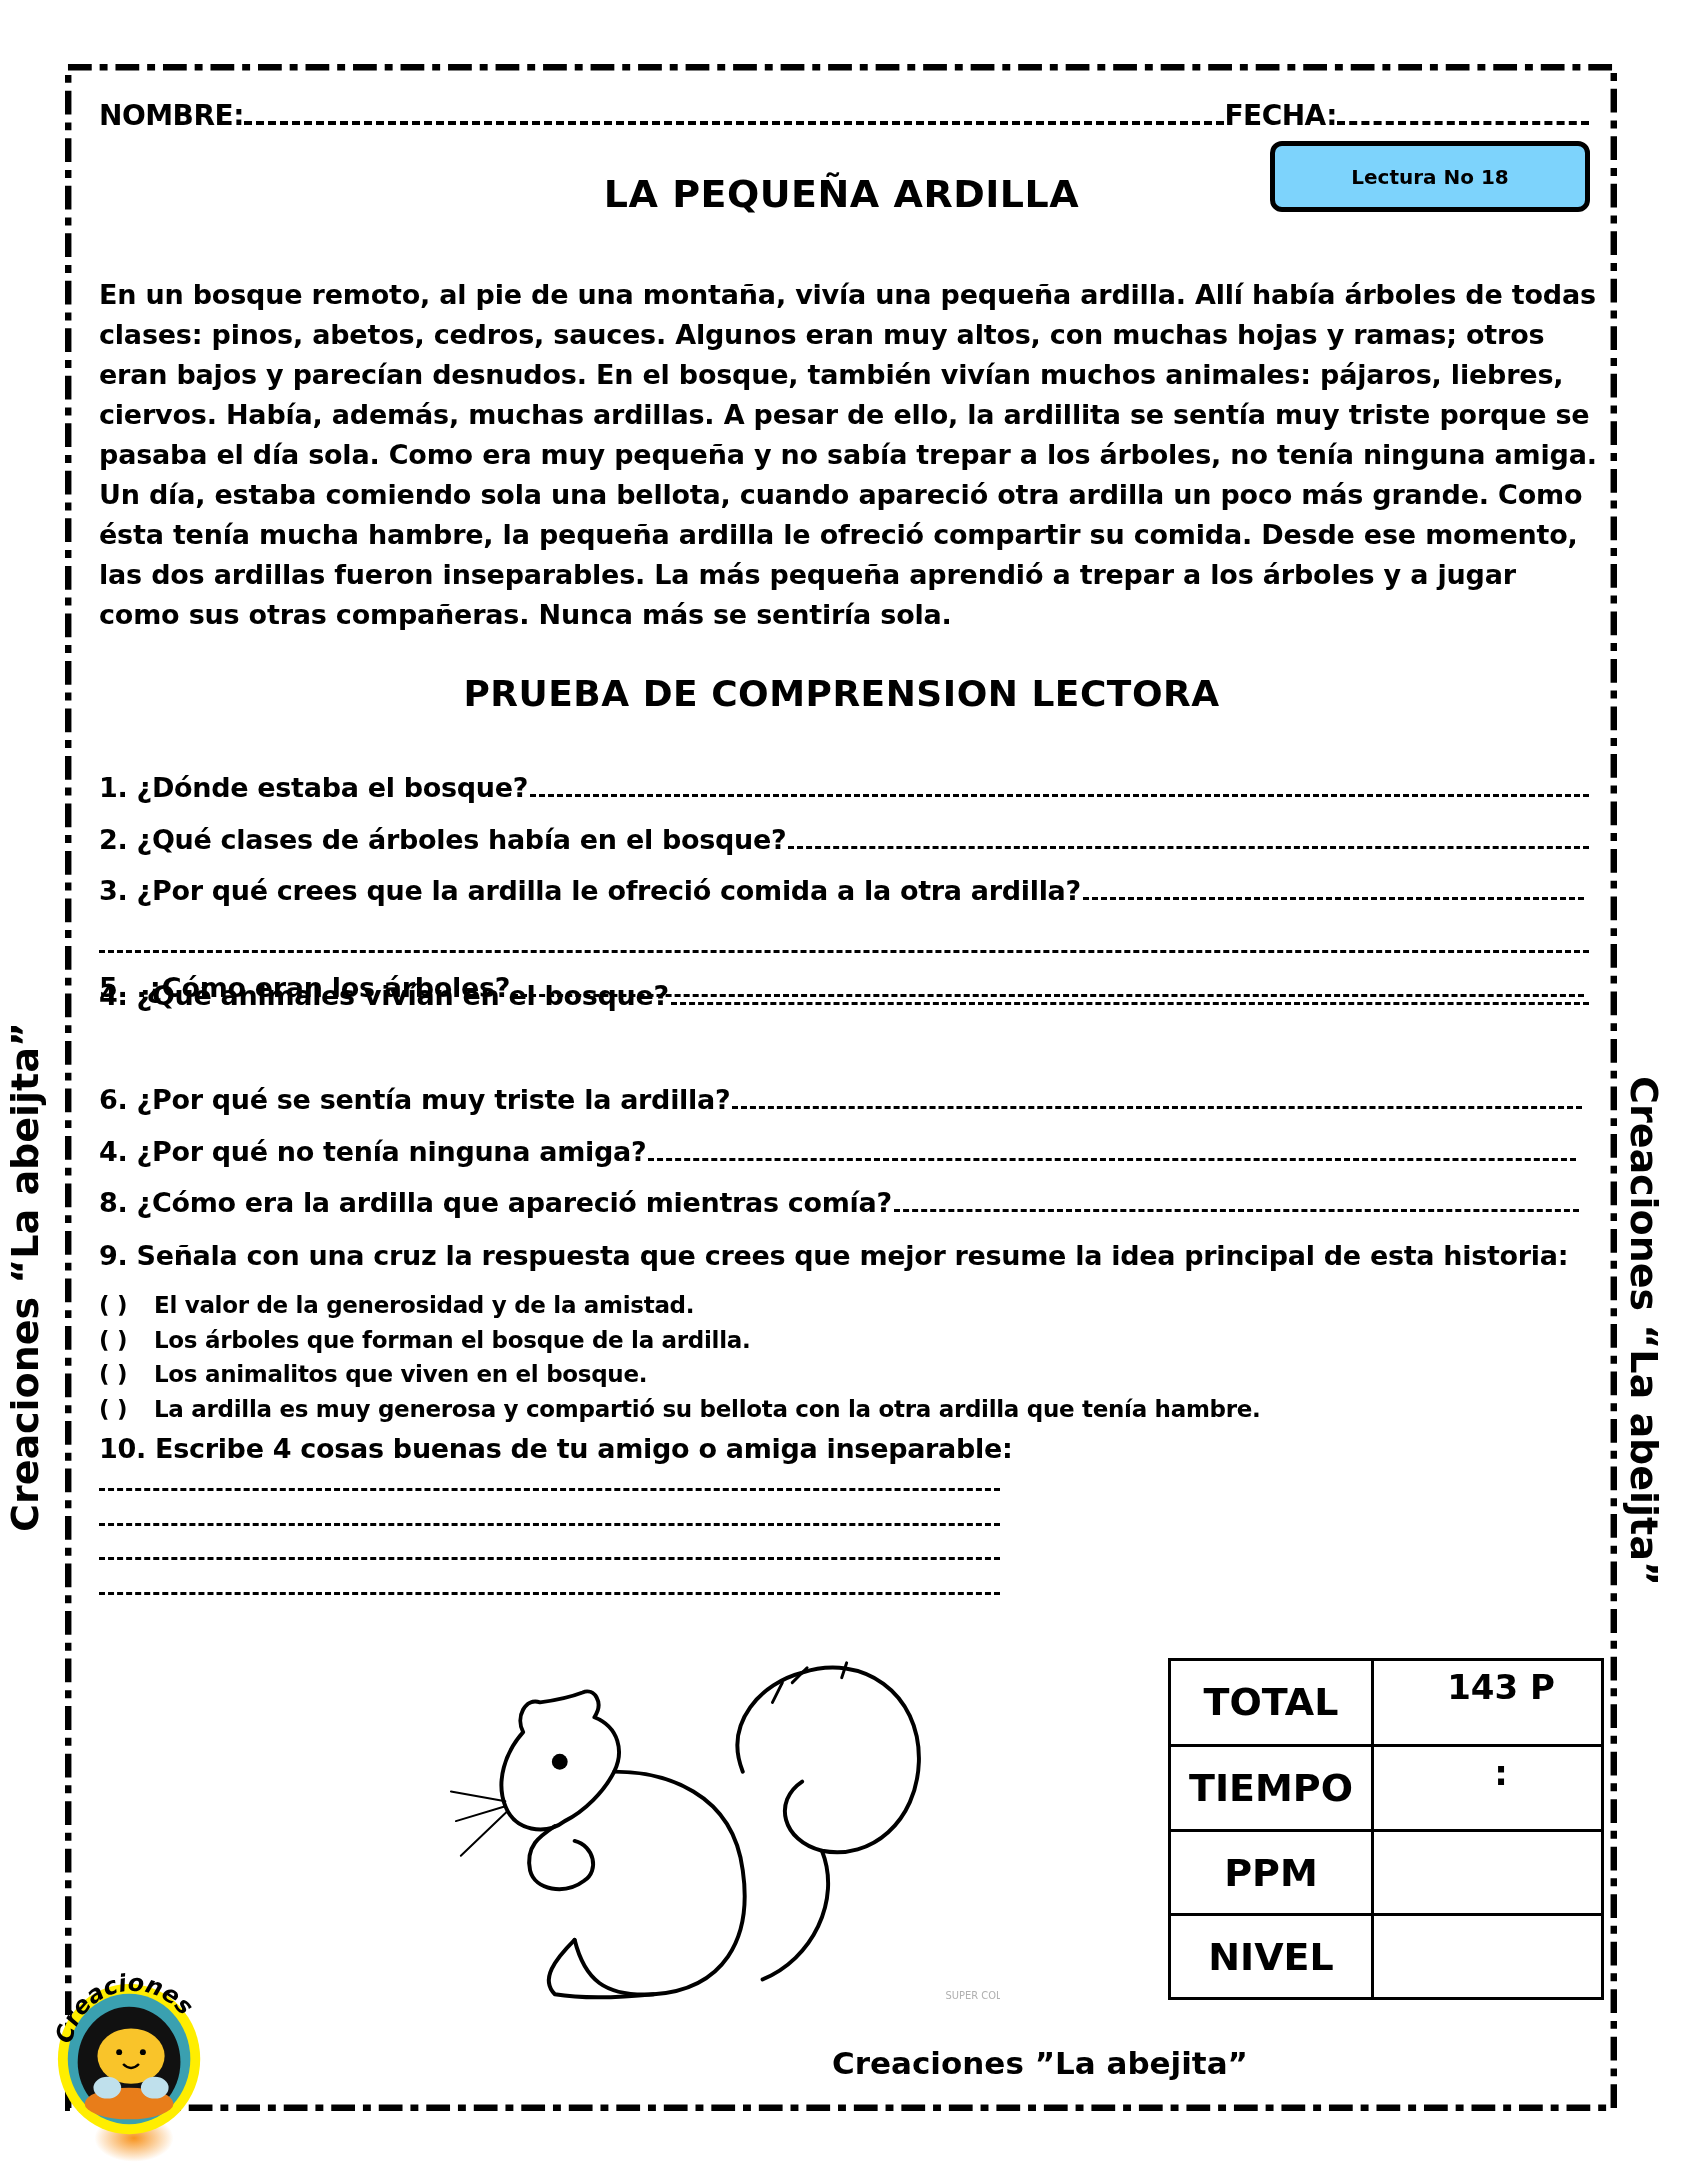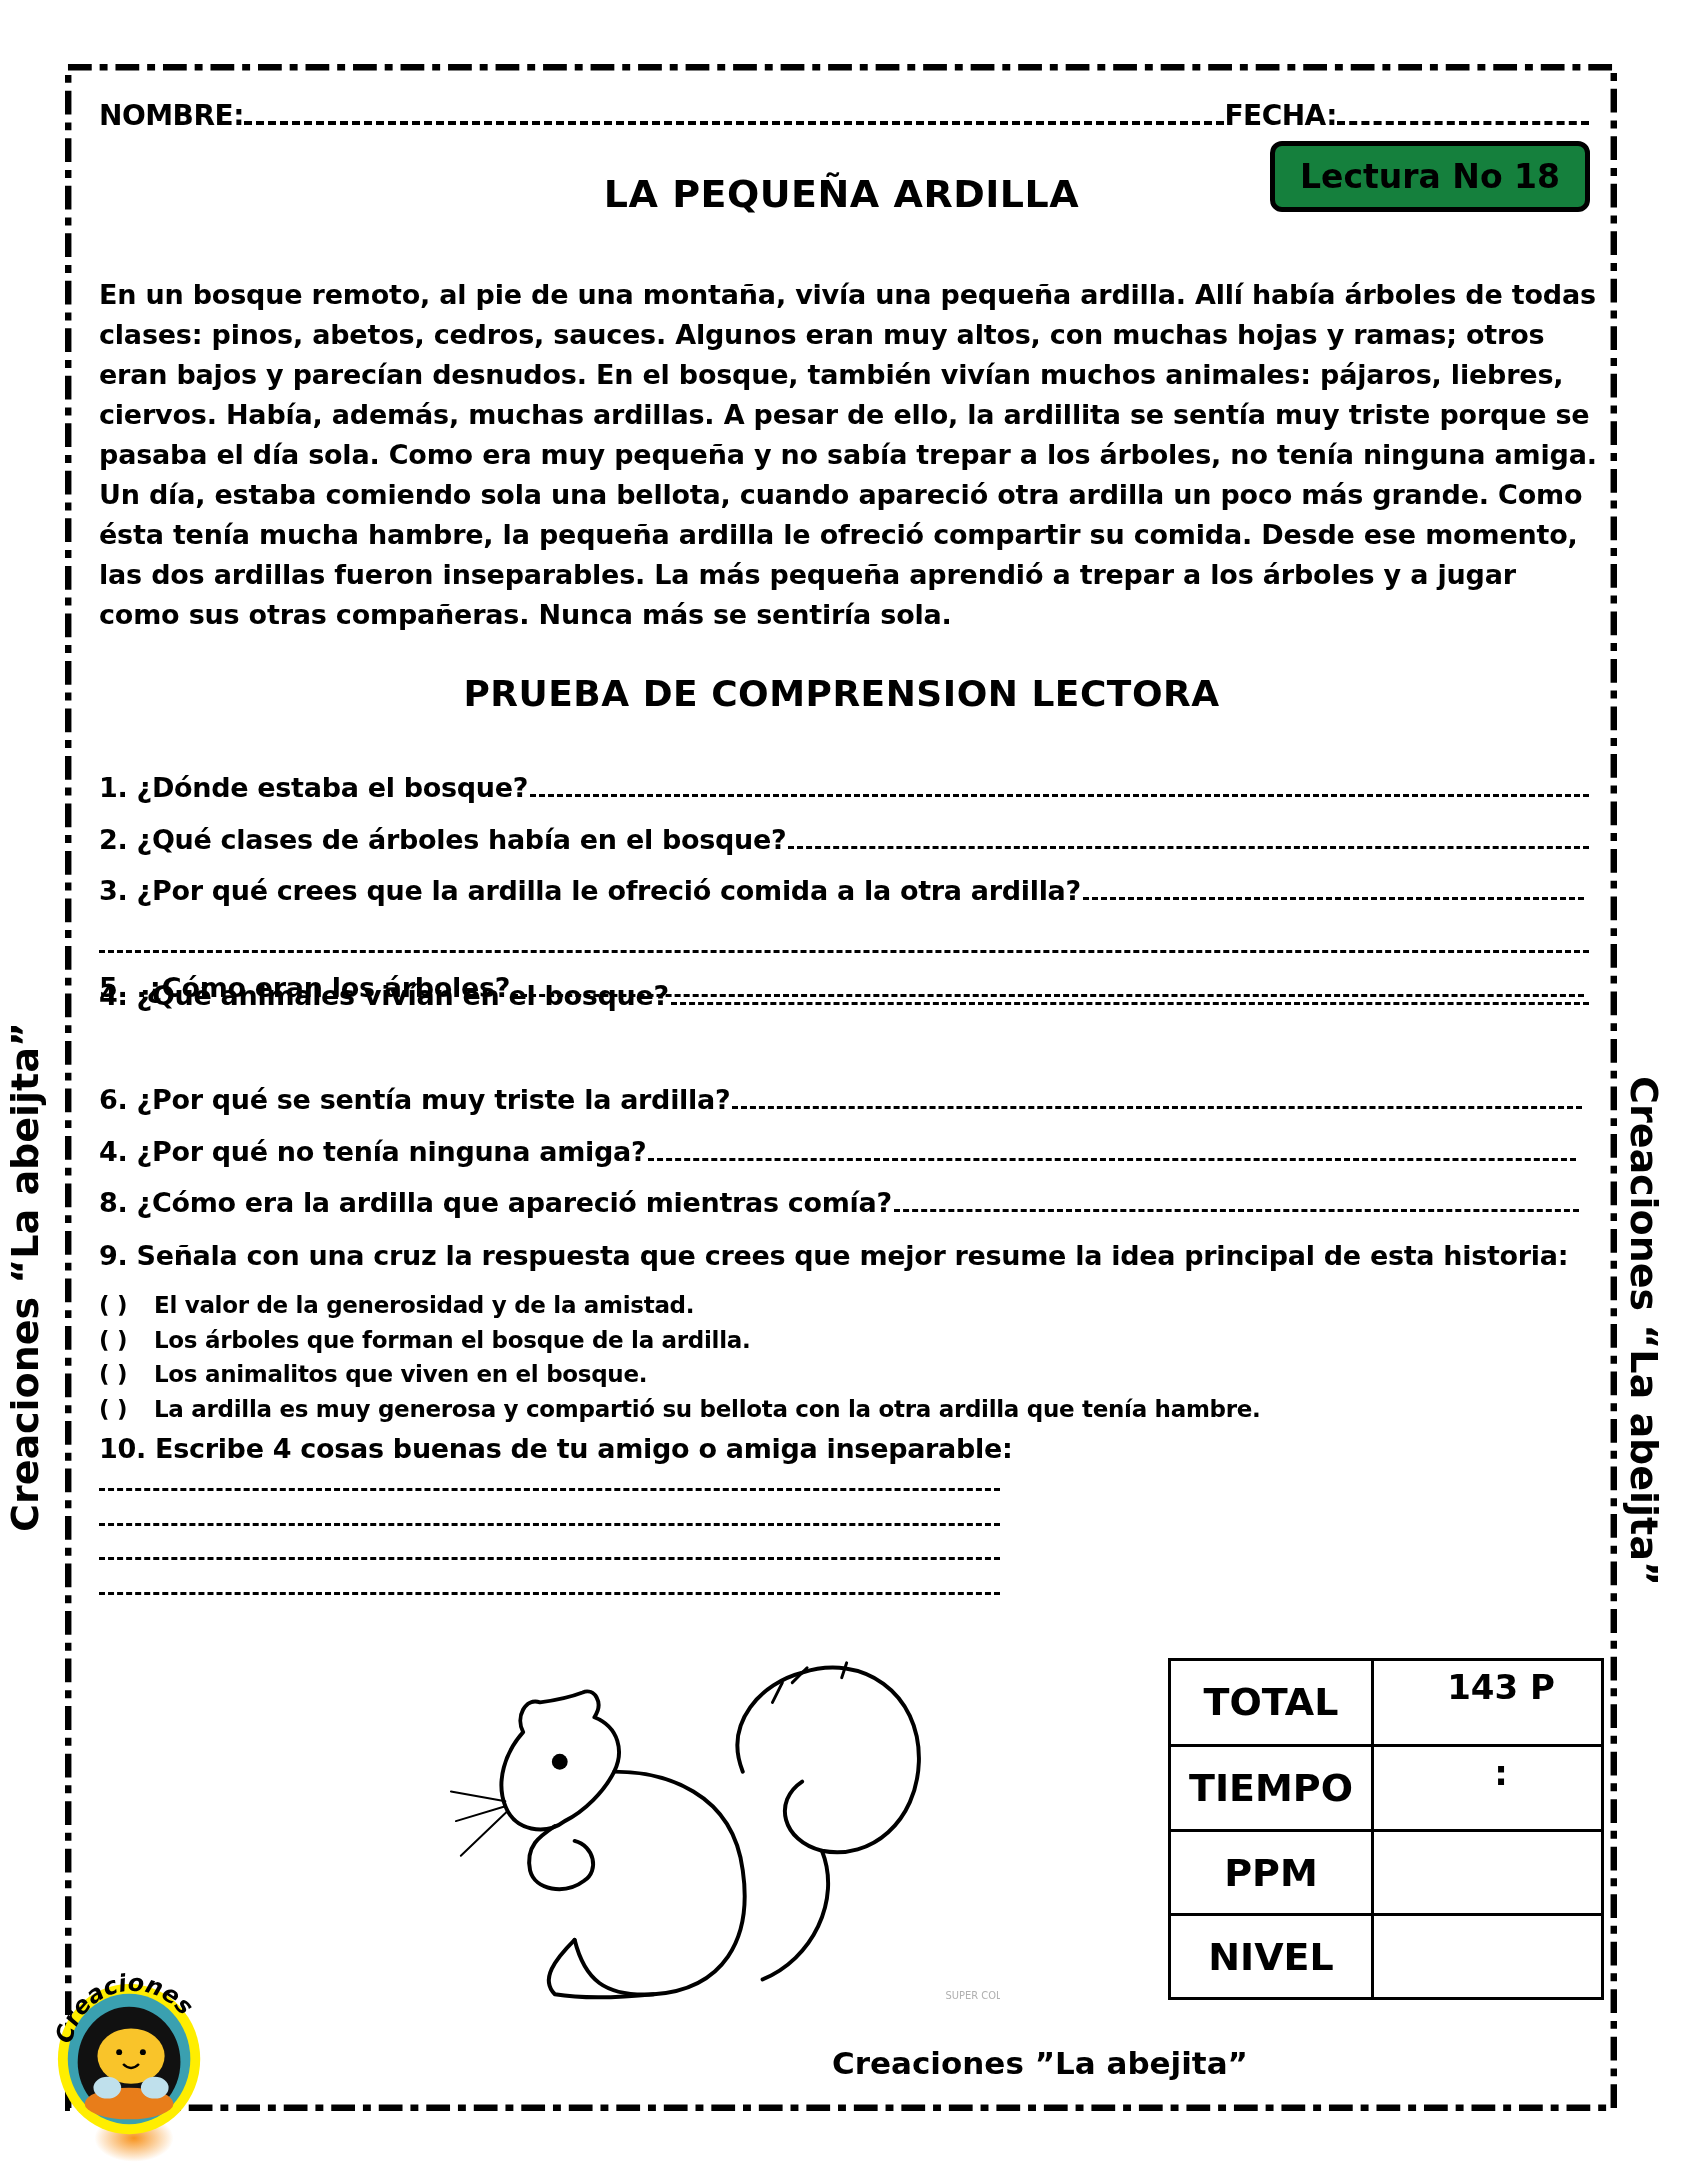--- a/index.html
+++ b/index.html
@@ -3,23 +3,23 @@
 <meta charset="utf-8">
 <style>
   html, body { margin:0; padding:0; background:#ffffff; }
   body { width:1683px; height:2178px; position:relative; overflow:hidden;
          font-family:"DejaVu Sans", sans-serif; color:#000; }
   .border { position:absolute; left:65px; top:64px; width:1552px; height:2047px; }
   .border svg { position:absolute; left:0; top:0; }
   .abs { position:absolute; }
   .hdr { font-weight:bold; font-size:28px; letter-spacing:-0.5px; white-space:nowrap; }
   .fill-dash { display:inline-block; border-bottom:4px dashed #000; height:0; vertical-align:baseline; }
-  .badge { left:1270px; top:141px; width:310px; height:61px; background:#15803d; border:5px solid #000;
+  .badge { left:1270px; top:141px; width:310px; height:61px; background:#7dd3fc; border:5px solid #000;
            border-radius:12px; box-sizing:content-box; display:flex; align-items:center; justify-content:center;
-           font-weight:bold; font-size:33px; }
+           font-weight:bold; font-size:20px; }
   .title { left:0; width:1683px; text-align:center; font-weight:bold; font-size:38px; letter-spacing:0.5px; }
   .para { left:99px; top:275px; width:1505px; font-weight:bold; font-size:27px; line-height:40px; letter-spacing:-0.2px; }
   .para .ln { display:block; white-space:nowrap; }
   .q { left:99px; font-weight:bold; font-size:27px; display:flex; align-items:baseline; white-space:nowrap; letter-spacing:-0.3px; }
   .q .txt { flex:none; }
   .q .ans { flex:1; border-bottom:3px dashed #000; margin-left:2px; height:0; }
   .line { position:absolute; left:99px; height:0; border-bottom:3px dashed #000; }
   .opt { left:99px; font-weight:bold; font-size:23px; white-space:nowrap; letter-spacing:-0.3px; }
   .opt .paren { display:inline-block; width:55px; }
   table.score { position:absolute; left:1168px; top:1658px; width:436px; height:342px; border-collapse:collapse; }

